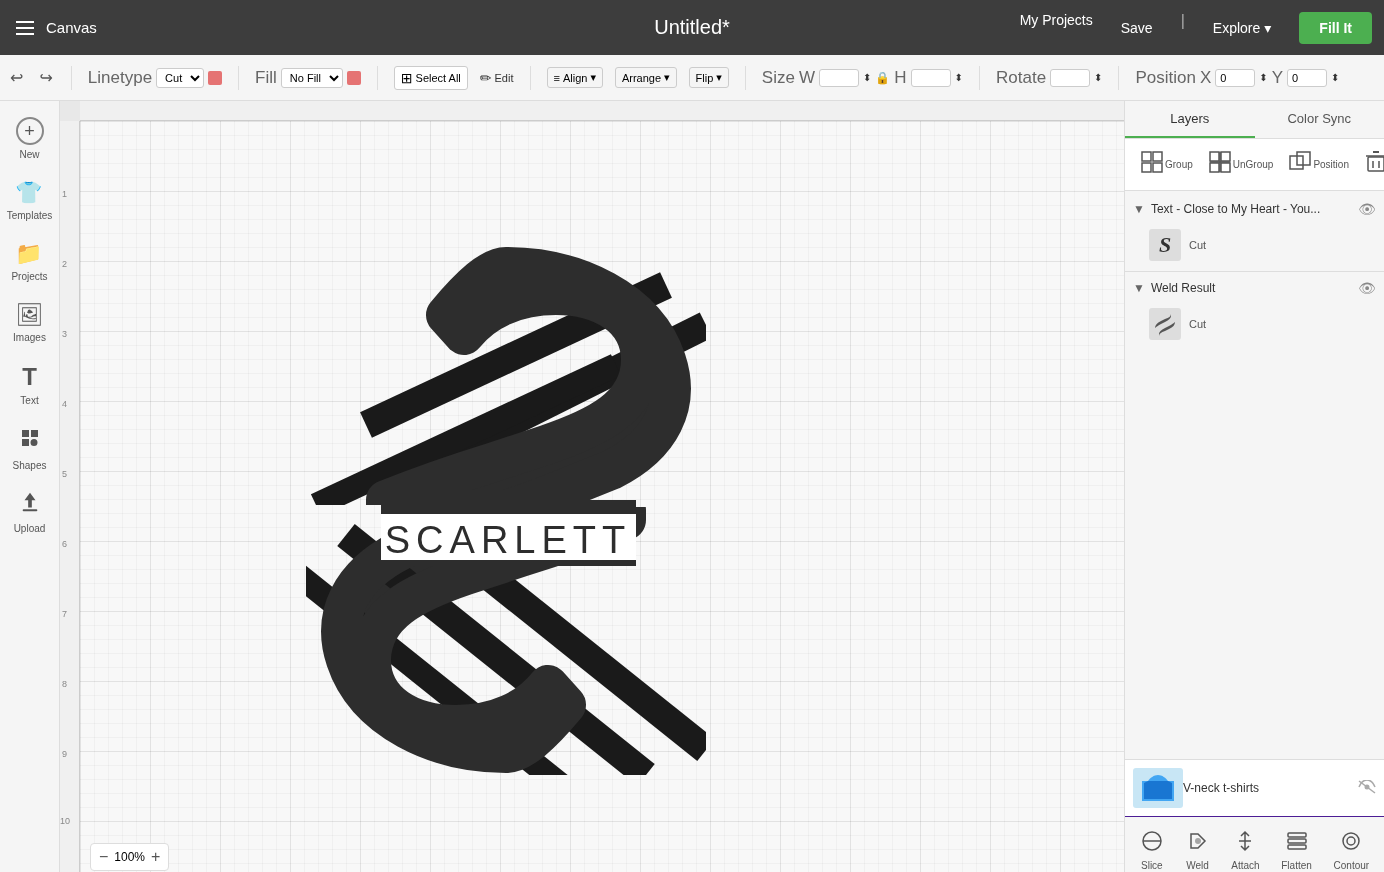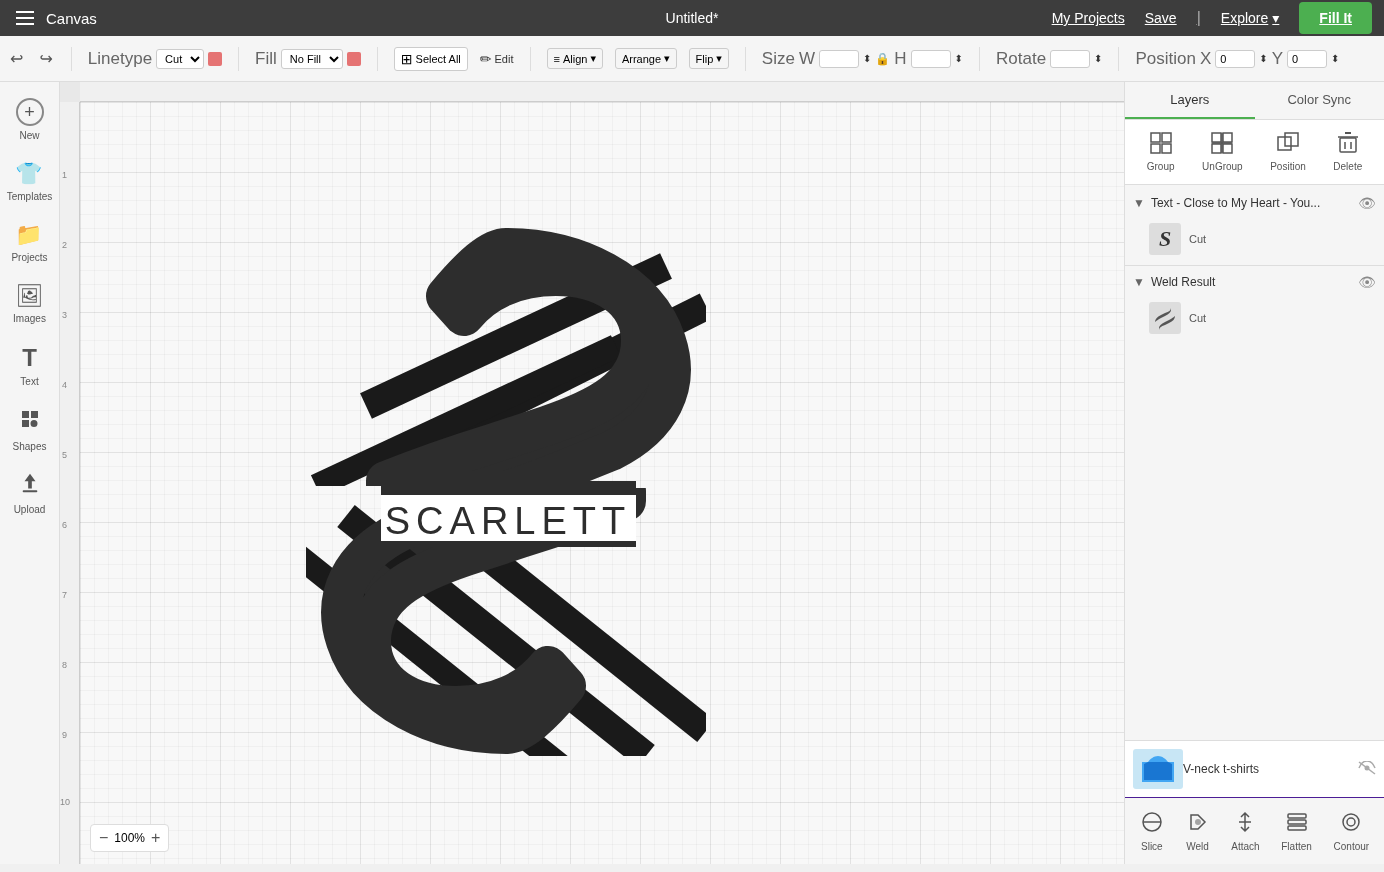--- a/index.html
+++ b/index.html
@@ -1,27 +1,27 @@
 <!DOCTYPE html>
 <html><head>
   <meta charset="utf-8">
   <style>
     * { box-sizing: border-box; margin: 0; padding: 0; }
     body { font-family: -apple-system, BlinkMacSystemFont, 'Segoe UI', sans-serif; background: #f0f0f0; overflow: hidden; width: 1384px; height: 872px; }
 
     
     .topbar {
-      display: flex; align-items: center; background: #3d3d3d; height: 36px; padding: 0 12px;
+      display: flex; align-items: center; background: #3d3d3d; height: 55px; padding: 0 12px;
       color: white; position: relative; z-index: 100;
     }
     .topbar-menu { display: flex; align-items: center; gap: 8px; }
     .hamburger { cursor: pointer; display: flex; flex-direction: column; gap: 4px; padding: 4px; }
     .hamburger span { display: block; width: 18px; height: 2px; background: white; }
-    .topbar-center { position: absolute; left: 50%; transform: translateX(-50%); font-size: 14px; color: white; }
-    .topbar-right { margin-left: auto; display: flex; align-items: center; gap: 20px; text-decoration: underline; }
+    .topbar-center { position: absolute; left: 50%; transform: translateX(-50%); font-size: 20px; color: white; }
+    .topbar-right { margin-left: auto; display: flex; gap: 28px; }
     .topbar-right a { color: white; font-size: 14px; text-decoration: none; }
     .topbar-save { color: white; font-size: 14px; background: none; border: none; cursor: pointer; }
     .topbar-divider { color: #aaa; }
     .explore-btn { display: flex; align-items: center; gap: 4px; color: white; font-size: 14px; cursor: pointer; }
     .make-it-btn { background: #4caf50; color: white; border: none; border-radius: 4px; padding: 8px 20px; font-size: 14px; font-weight: 600; cursor: pointer; }
 
     
     .toolbar {
       display: flex; align-items: center; background: #f5f5f5; border-bottom: 1px solid #ddd;
       height: 46px; padding: 0 8px; gap: 12px; font-size: 12px; color: #333;
@@ -74,21 +74,21 @@
     
     .right-panel { width: 260px; background: #f5f5f5; border-left: 1px solid #ddd; display: flex; flex-direction: column; }
 
     
     .panel-tabs { display: flex; border-bottom: 1px solid #ddd; }
     .panel-tab { flex: 1; text-align: center; padding: 10px 4px; font-size: 13px; cursor: pointer; color: #555; }
     .panel-tab.active { border-bottom: 2px solid #4caf50; color: #333; font-weight: 500; }
 
     
     .layer-actions { display: flex; justify-content: space-around; padding: 8px; border-bottom: 1px solid #ddd; background: white; }
-    .layer-action-btn { display: flex; flex-direction: column; align-items: center; gap: 2px; cursor: pointer; padding: 4px 8px; border-radius: 3px; }
+    .layer-action-btn { display: flex; flex-direction: row; align-items: center; gap: 2px; cursor: pointer; padding: 4px 8px; border-radius: 3px; }
     .layer-action-icon { font-size: 18px; color: #555; }
     .layer-action-label { font-size: 10px; color: #555; }
 
     
     .layers-content { flex: 1; overflow-y: auto; padding: 4px 0; }
     .layer-group { margin-bottom: 4px; }
     .layer-group-header { display: flex; align-items: center; padding: 6px 8px; gap: 6px; cursor: pointer; }
     .layer-chevron { font-size: 12px; color: #666; }
     .layer-group-name { flex: 1; font-size: 12px; color: #333; overflow: hidden; text-overflow: ellipsis; white-space: nowrap; }
     .layer-visibility { font-size: 14px; color: #888; cursor: pointer; }

